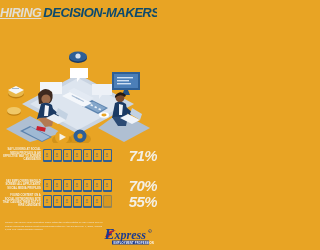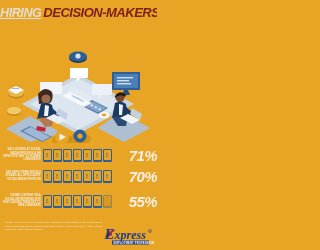--- a/index.html
+++ b/index.html
@@ -29,21 +29,21 @@
     letter-spacing:-0.3px;
   }
   .t-row1{font-size:13px;margin-bottom:1px;}
   .t-hiring{
     color:#E2DED4;
     font-size:12.5px;font-weight:bold;font-style:italic;
     letter-spacing:-0.4px;
     text-decoration:underline;
   }
   .t-dm{
-    color:#7f1d1d;
+    color:#0c4a6e;
     font-size:13px;font-weight:bold;font-style:italic;
     letter-spacing:-0.5px;
   }
   .t-row2{font-size:13px;}
   .t-and{
     color:#E2DED4;
     font-size:12.5px;font-weight:bold;font-style:italic;
     letter-spacing:-0.4px;
   }
   .t-sm{
@@ -62,21 +62,21 @@
 
   
   .stats{
     position:absolute;left:0;top:144px;width:157px;height:72px;
   }
   .stat-row{
     position:absolute;left:0;width:157px;height:22px;
     display:flex;align-items:center;
   }
   .stat-r1{top:0;}
-  .stat-r2{top:21px;}
+  .stat-r2{top:30px;}
   .stat-r3{top:46px;}
 
   .stat-label{
     width:49px;
     padding-right:2px;
     text-align:right;
     color:#F4EFE4;
     font-size:2.6px;
     font-weight:bold;
     line-height:1.32;

